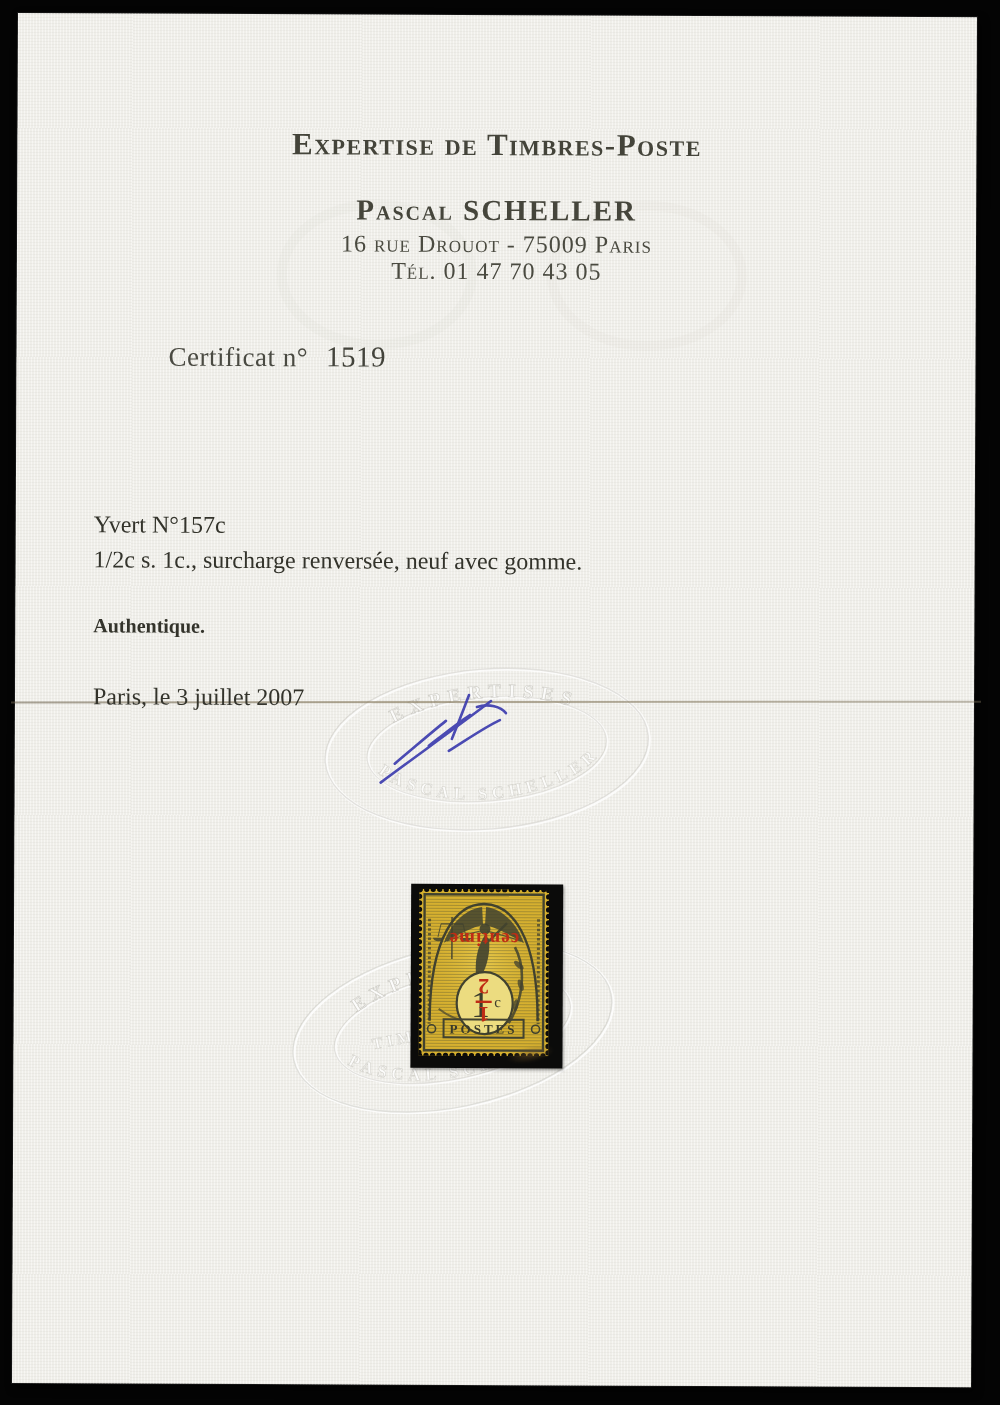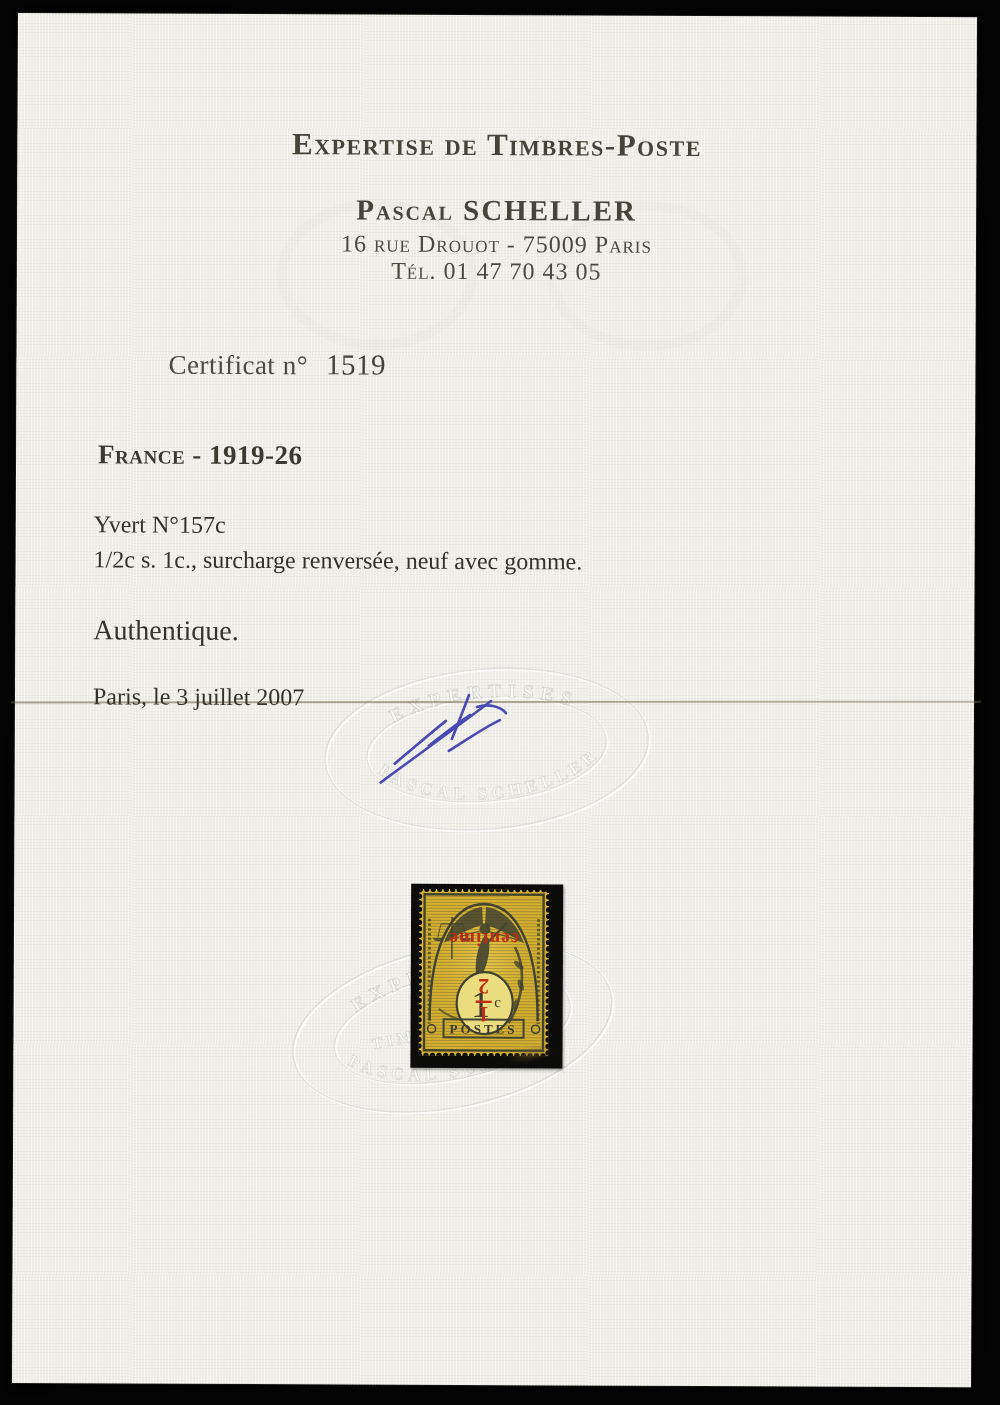--- a/index.html
+++ b/index.html
@@ -19,25 +19,25 @@
     transform-origin:top left;
     color:#3b3b33;
   }
   .abs{position:absolute;}
   .ctr{left:0;right:0;text-align:center;}
   .smallcaps{font-variant:small-caps;}
   .title{top:112px;font-size:31px;font-weight:bold;letter-spacing:1.5px;color:#44443a;}
   .name{top:179px;font-size:29px;font-weight:bold;letter-spacing:2px;color:#45453b;}
   .addr{top:216px;font-size:24px;letter-spacing:1px;color:#4a4a40;}
   .phone{top:243px;font-size:24px;letter-spacing:1px;color:#4a4a40;}
-  .certline{left:152px;top:334px;font-size:27px;color:#4a4a42;letter-spacing:0.5px;text-align:center;}
+  .certline{left:152px;top:326px;font-size:27px;color:#4a4a42;letter-spacing:0.5px;text-align:center;}
   .certnum{font-size:29px;margin-left:18px;color:#43433b;}
   .heading{left:82px;top:426px;font-size:27px;font-weight:bold;letter-spacing:0.5px;color:#3a3a30;}
   .bodyblock{left:78px;top:494px;font-size:24px;line-height:35px;color:#33332b;}
-  .verdict{left:78px;top:601px;font-size:28px;color:#33332b;}
+  .verdict{left:78px;top:601px;font-size:20px;color:#33332b;font-weight:bold;}
   .dateline{left:78px;top:670px;font-size:24px;color:#33332b;}
   .foldline{
     left:-4px;top:686px;width:970px;height:2px;
     background:linear-gradient(90deg, rgba(105,95,75,0.55), rgba(140,128,100,0.7) 40%, rgba(120,110,88,0.45));
     transform:rotate(-0.3deg);
   }
   .seal{opacity:0.9;}
   .ghost{opacity:0.5;}
   .stampcard{
     left:397px;top:869px;width:152px;height:184px;
@@ -63,21 +63,20 @@
 
   <div class="abs ctr title smallcaps">Expertise de Timbres-Poste</div>
   <div class="abs ctr name smallcaps">Pascal SCHELLER</div>
   <div class="abs ctr addr smallcaps">16 rue Drouot - 75009 Paris</div>
   <div class="abs ctr phone smallcaps">Tél. 01 47 70 43 05</div>
 
   <div class="abs certline">
     <span>Certificat n°</span><span class="certnum">1519</span>
   </div>
 
-  <div class="abs heading smallcaps">France - 1919-26</div>
 
   <div class="abs bodyblock">
     <div>Yvert N°157c</div>
     <div>1/2c s. 1c., surcharge renversée, neuf avec gomme.</div>
   </div>
 
   <div class="abs verdict">Authentique.</div>
 
   <svg class="abs seal" style="left:300px;top:640px;transform:rotate(-5deg);" width="345" height="190" viewBox="0 0 345 190">
     <defs>

